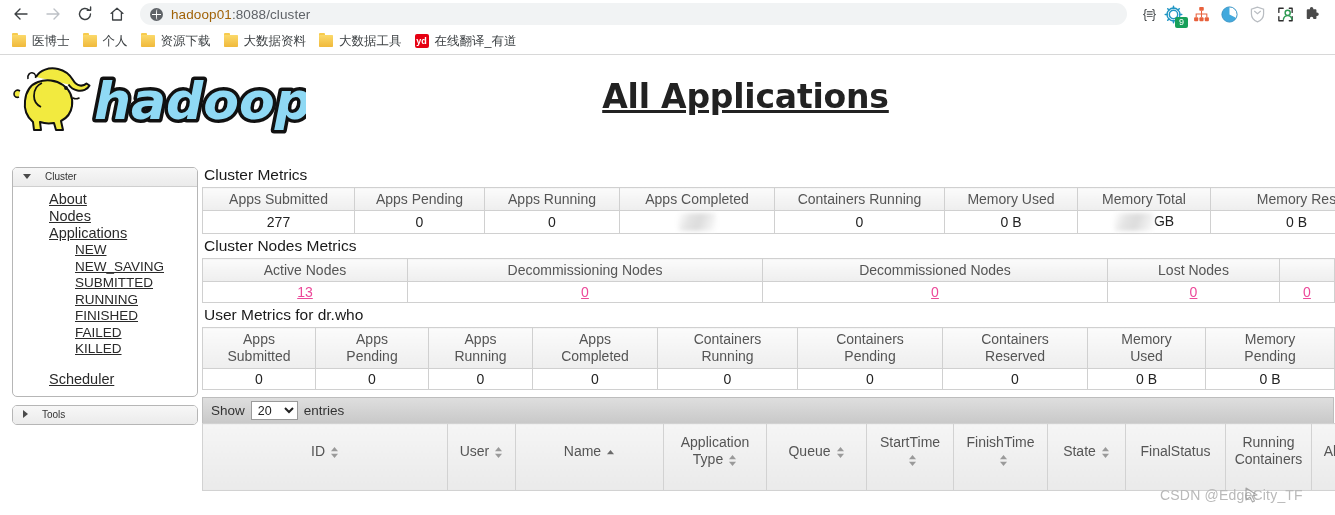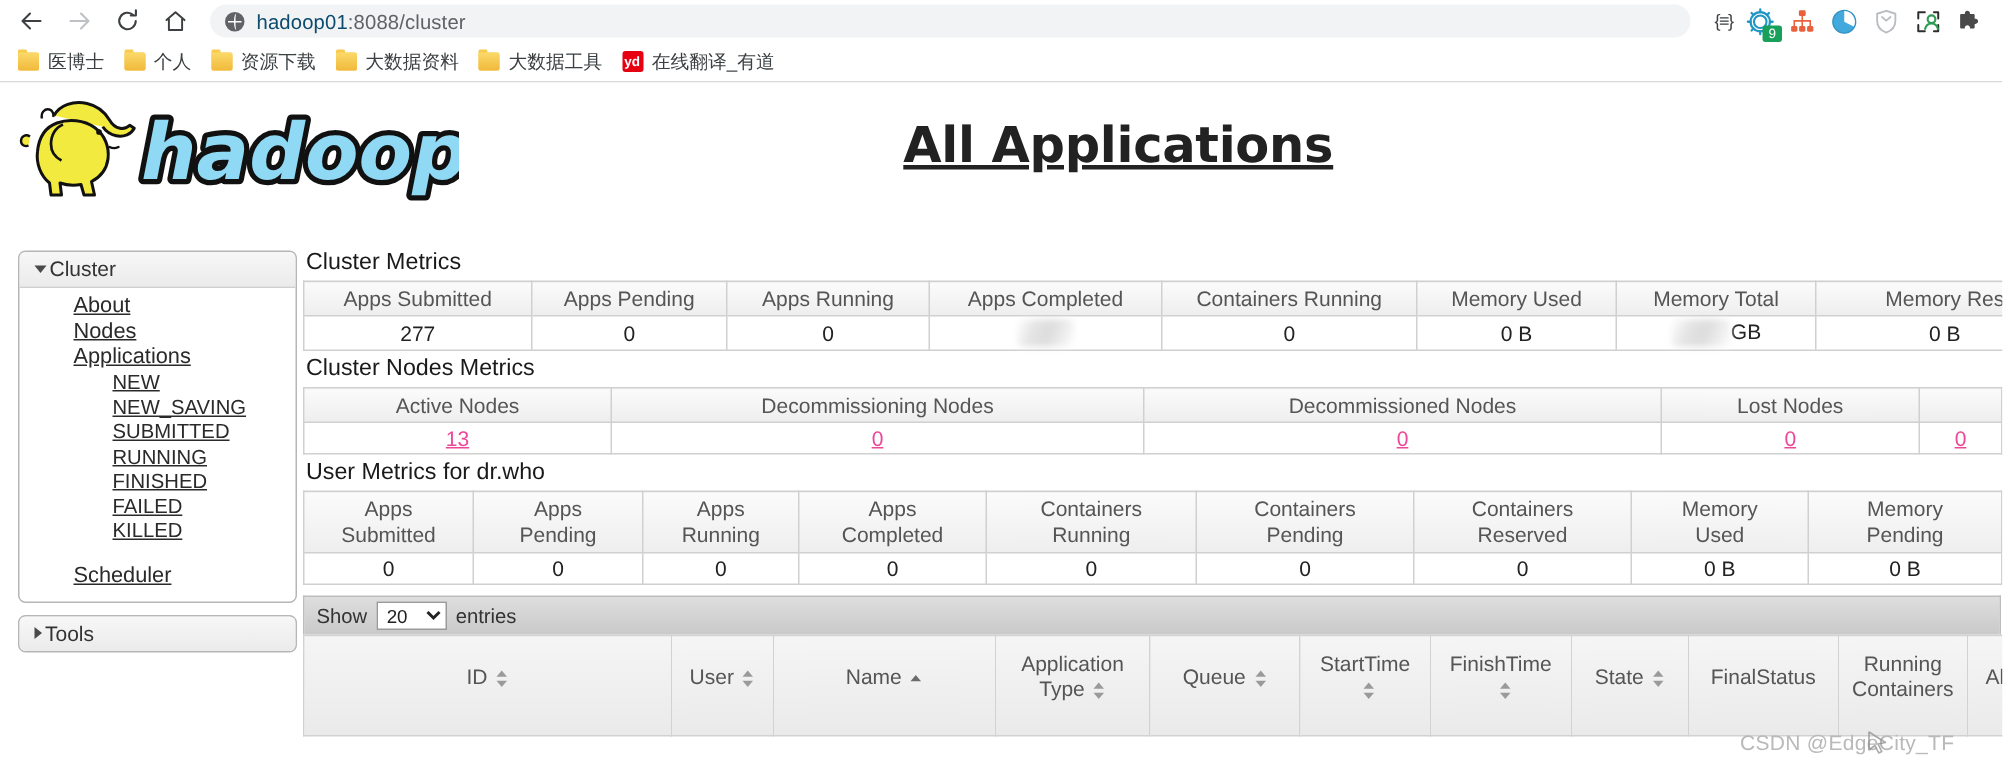--- a/index.html
+++ b/index.html
@@ -29,21 +29,21 @@
     flex: none; position: relative;
   }
   .omnibox .favicon::before{
     content:""; position:absolute; left:2px; top:6px; width:9px; height:1px; background:#fff;
   }
   .omnibox .favicon::after{
     content:""; position:absolute; left:5.5px; top:1px; width:2px; height:11px;
     border-left:1px solid #fff; border-radius:50%;
   }
   .urltext { font-size: 13.5px; color: #202124; white-space: nowrap; letter-spacing: .1px; }
-  .urltext .host { color: #0c4a6e; }
+  .urltext .host { color: #a16207; }
   .urltext .rest { color: #5f6368; }
   .tb-icons { display: flex; align-items: center; gap: 9px; padding-left: 8px; padding-right: 6px; }
   .tb-ico { width: 19px; height: 19px; position: relative; display:block; }
   .tb-ico svg { display:block; }
   .badge {
     position: absolute; right: -5px; bottom: -4px; background: #18a05a; color: #fff;
     font-size: 9px; line-height: 11px; min-width: 11px; text-align: center;
     border-radius: 2px; padding: 0 1px; font-family: "Liberation Sans", sans-serif;
   }
   .braces { font-size: 12px; color: #3c4043; letter-spacing: -1px; }
@@ -85,22 +85,22 @@
 
   
   .sidebar { width: 186px; flex: none; padding: 8px 0 0 12px; }
   .navblock {
     border: 1px solid #b6b6b6; border-radius: 5px; background: #fff;
     margin-bottom: 8px; overflow: hidden;
   }
   .navhead {
     background: linear-gradient(180deg,#f7f7f7 0%, #ebebeb 100%);
     border-bottom: 1px solid #cfcfcf;
-    font-size: 14px; color: #333; padding: 3px 8px 4px 10px;
-    display: flex; align-items: center; gap: 2px;
+    font-size: 10px; color: #333; padding: 3px 8px 4px 10px;
+    display: flex; align-items: center; gap: 14px;
   }
   .navblock.collapsed .navhead { border-bottom: none; }
   .tri-down { width:0;height:0;border-left:4px solid transparent;border-right:4px solid transparent;border-top:5px solid #4a4a4a; display:inline-block; }
   .tri-right { width:0;height:0;border-top:4px solid transparent;border-bottom:4px solid transparent;border-left:5px solid #4a4a4a; display:inline-block; }
   .navlist { padding: 4px 0 8px 0; }
   .navitem {
     font-size: 14.5px; color: #2a2a2a; padding: 0 0 0 36px;
     line-height: 17px; text-decoration: underline; cursor: pointer; display:block;
   }
   .navitem.sub { padding-left: 62px; font-size: 13.5px; line-height: 16.5px; }

